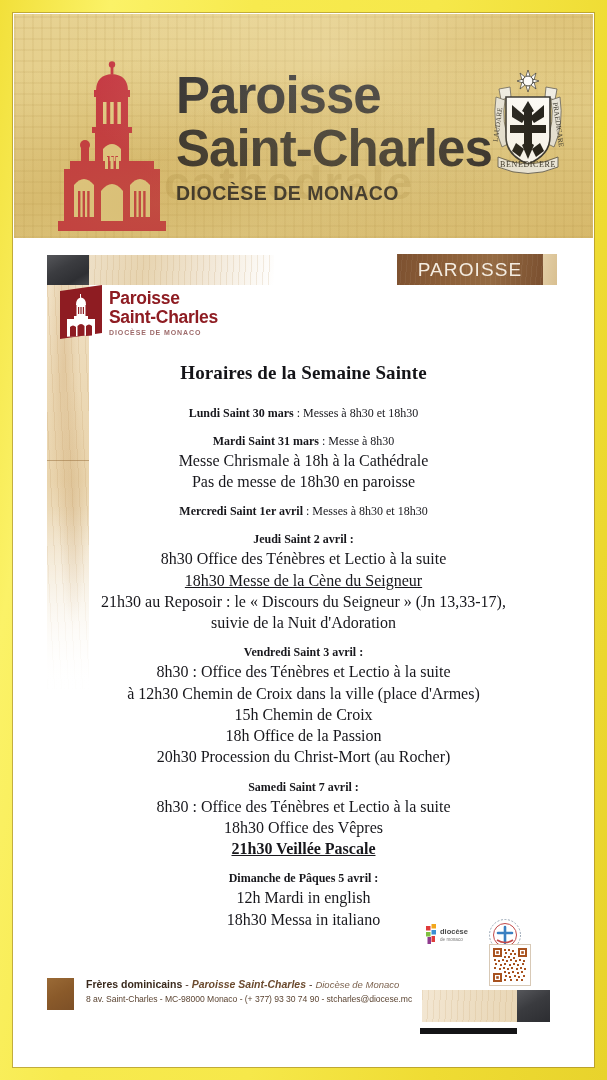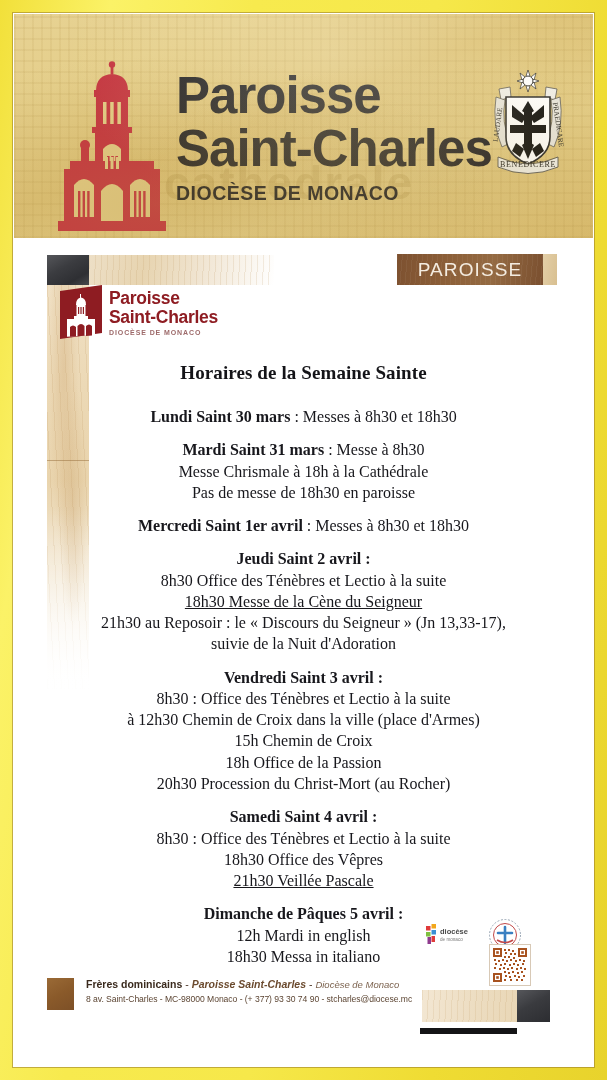--- a/index.html
+++ b/index.html
@@ -251,34 +251,34 @@
   .schedule {
     position: absolute;
     left: 46px;
     top: 168px;
     width: 487px;
     text-align: center;
     color: #17171c;
   }
   .day-block { margin-bottom: 12px; }
   .day-head {
-    font-size: 16px;
+    font-size: 12px;
     font-weight: bold;
     line-height: 1.33;
   }
   .day-head .rest {
     font-weight: normal;
   }
   .day-line {
     font-size: 16px;
     line-height: 1.33;
   }
   .day-line.underline { text-decoration: underline; }
   .day-line.bold-underline {
-    font-weight: normal;
+    font-weight: bold;
     text-decoration: underline;
   }
 
   
   .footer-swatch {
     position: absolute;
     left: 33px;
     top: 740px;
     width: 27px;
     height: 32px;
@@ -515,21 +515,21 @@
         </div>
         <div class="day-block">
           <div class="day-head"><span>Vendredi Saint 3 avril :</span></div>
           <div class="day-line">8h30 : Office des Ténèbres et Lectio à la suite</div>
           <div class="day-line">à 12h30 Chemin de Croix dans la ville (place d'Armes)</div>
           <div class="day-line">15h Chemin de Croix</div>
           <div class="day-line">18h Office de la Passion</div>
           <div class="day-line">20h30 Procession du Christ-Mort (au Rocher)</div>
         </div>
         <div class="day-block">
-          <div class="day-head"><span>Samedi Saint 4 avril :</span></div>
+          <div class="day-head"><span>Samedi Saint 7 avril :</span></div>
           <div class="day-line">8h30 : Office des Ténèbres et Lectio à la suite</div>
           <div class="day-line">18h30 Office des Vêpres</div>
           <div class="day-line bold-underline">21h30 Veillée Pascale</div>
         </div>
         <div class="day-block">
           <div class="day-head"><span>Dimanche de Pâques 5 avril :</span></div>
           <div class="day-line">12h Mardi in english</div>
           <div class="day-line">18h30 Messa in italiano</div>
         </div>
       </div>

